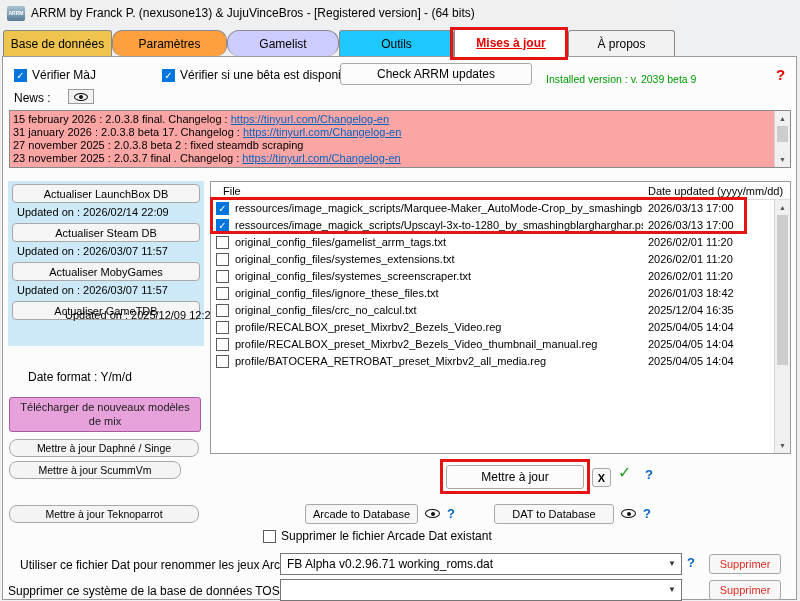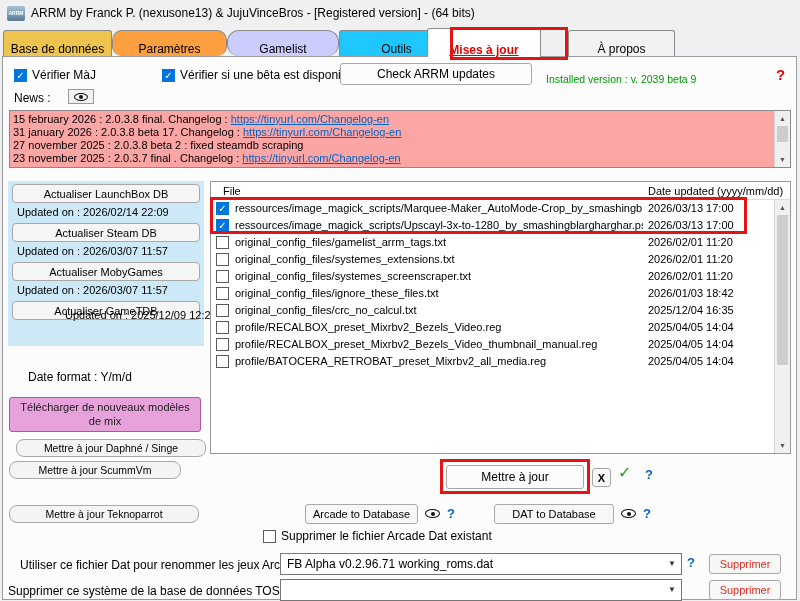--- a/index.html
+++ b/index.html
@@ -5,21 +5,21 @@
 *{margin:0;padding:0;box-sizing:border-box}
 html,body{width:800px;height:601px;overflow:hidden;background:#eef0f1;
   font-family:"Liberation Sans","DejaVu Sans",sans-serif;color:#000}
 
 .titlebar{position:absolute;top:0;left:0;width:668px;height:26px;background:#f0f0f0;
   display:flex;align-items:center;padding-left:7px;gap:6px;font-size:12px}
 .appicon{width:18px;height:15px;background:linear-gradient(#a9c2d2,#567d95);border-radius:2px;
   color:#fff;font-size:5px;font-weight:bold;display:flex;align-items:center;justify-content:center;flex:0 0 auto}
 
 .tab{position:absolute;top:30px;height:26px;border:1px solid #8a8a8a;border-bottom:none;
-  border-radius:3px 3px 0 0;display:flex;align-items:flex-end;justify-content:center;font-size:12px;cursor:default}
+  border-radius:3px 3px 0 0;display:flex;align-items:center;justify-content:center;font-size:12px;cursor:default}
 .tab.active{top:28px;height:29px;z-index:6;background:#fff !important}
 .tab.active span{color:#e60000;font-weight:bold;text-decoration:underline}
 
 .panel{position:absolute;left:2px;top:56px;width:795px;height:544px;background:#fcfcfd;border:1px solid #9b9b9b}
 
 .btn{position:absolute;background:#f7f7f7;border:1px solid #a8a8a8;border-radius:3px;
   font-size:11px;display:flex;align-items:center;justify-content:center;cursor:default;text-align:center}
 .rbtn{border-radius:8px;font-size:10.5px;background:#f4f4f4}
 .cb{width:13px;height:13px;border:1px solid #5a5a5a;background:#fff;display:inline-block;flex:0 0 auto;
   font-size:10px;line-height:11px;text-align:center;color:#fff}
@@ -86,21 +86,21 @@
     </div>
     <div class="tab" style="left: 112px; width: 115px; background: rgb(255, 160, 64); border-radius: 10px;">
       <span>Paramètres</span>
     </div>
     <div class="tab" style="left: 227px; width: 112px; background: rgb(204, 204, 255); border-radius: 12px;">
       <span>Gamelist</span>
     </div>
     <div class="tab" style="left: 339px; width: 115px; background: rgb(30, 200, 255);">
       <span>Outils</span>
     </div>
-    <div class="tab active" style="left: 427px; width: 114px; background: rgb(255, 255, 255);">
+    <div class="tab active" style="left: 454px; width: 114px; background: rgb(255, 255, 255);">
       <span>Mises à jour</span>
     </div>
     <div class="tab" style="left: 568px; width: 107px; background: rgb(242, 242, 242);">
       <span>À propos</span>
     </div>
   </div>
 
 <div class="panel"></div>
 
 <div class="cbrow" style="left:14px;top:68px">
@@ -140,21 +140,21 @@
     <div class="db-updated" style="top: 64px;">Updated on : 2026/03/07 11:57</div>
     <div class="btn db-btn" style="top: 81px;">Actualiser MobyGames</div>
     <div class="db-updated" style="top: 103px;">Updated on : 2026/03/07 11:57</div>
     <div class="btn db-btn" style="top: 120px;">Actualiser GameTDB</div>
     <div class="db-updated" style="top: 128px; padding-left: 48px;">Updated on : 2025/12/09 12:20</div>
   </div>
 
 <div class="label" style="left:28px;top:370px">Date format : Y/m/d</div>
 
 <div class="btn pink" style="left:9px;top:397px;width:192px;height:35px">Télécharger de nouveaux modèles de mix</div>
-<div class="btn rbtn" style="left:16px;top:439px;width:190px;height:18px">Mettre à jour Daphné / Singe</div>
+<div class="btn rbtn" style="left:9px;top:439px;width:190px;height:18px">Mettre à jour Daphné / Singe</div>
 <div class="btn rbtn" style="left:9px;top:461px;width:172px;height:18px">Mettre à jour ScummVm</div>
 <div class="btn rbtn" style="left:9px;top:505px;width:190px;height:18px">Mettre à jour Teknoparrot</div>
 
 <div class="ftable">
   <div class="thead">
     <span class="hfile">File</span>
     <span class="hdate">Date updated (yyyy/mm/dd)</span>
   </div>
   <div class="tbody" id="table-rows">
       <div class="trow">

